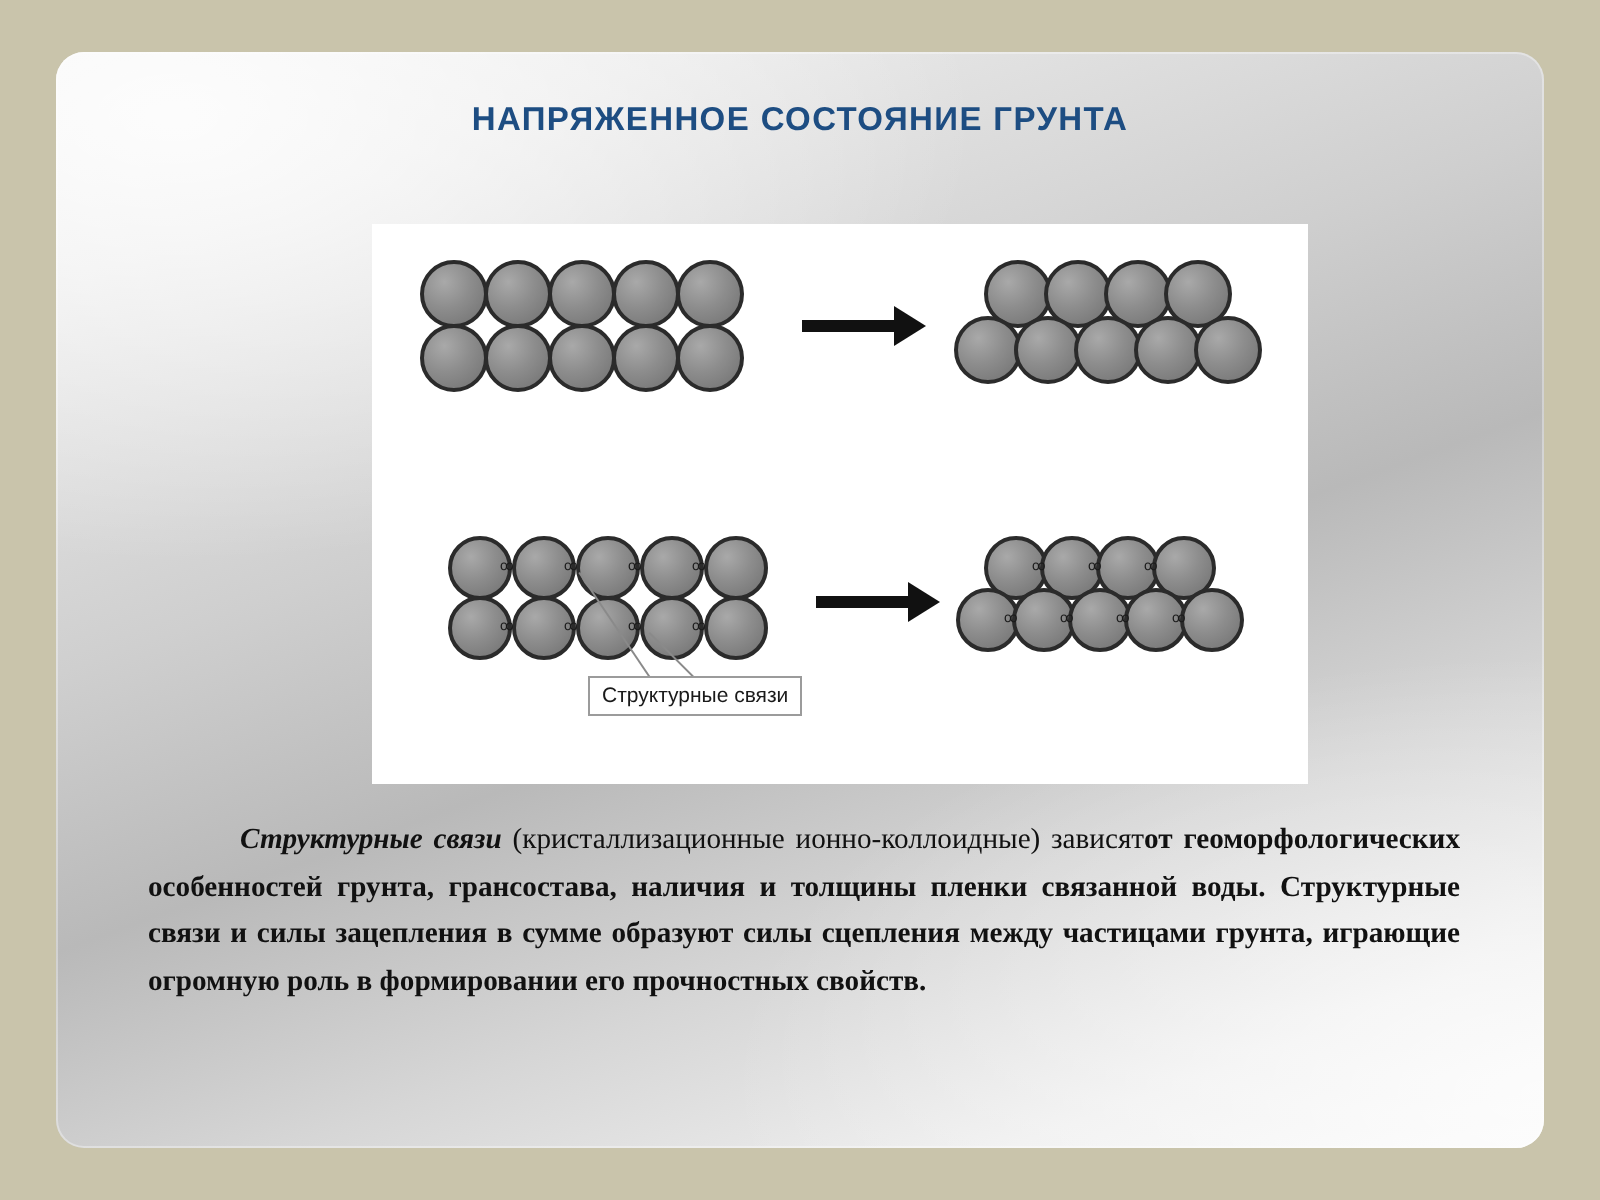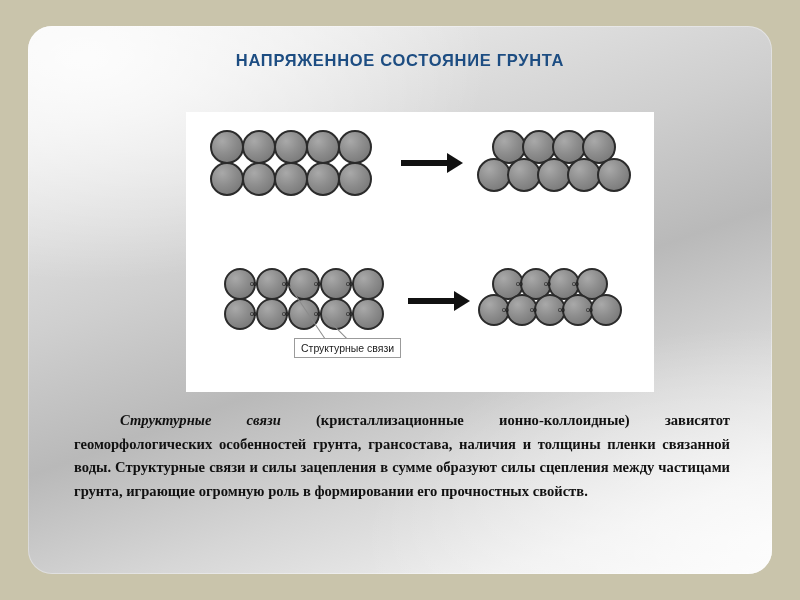--- a/index.html
+++ b/index.html
@@ -12,21 +12,21 @@
     background: #c9c4ab;
     font-family: "Liberation Sans", sans-serif;
     overflow: hidden;
   }
   #slide {
     position: absolute;
     left: 28px;
     top: 26px;
     width: 744px;
     height: 548px;
-    border-radius: 24px;
+    border-radius: 14px;
     background: linear-gradient(160deg, #f2f2f2 0%, #e9e9e9 14%, #cfcfcf 38%, #b9b9b9 55%, #d6d6d6 72%, #eeeeee 88%, #f7f7f7 100%);
     box-shadow: 0 0 0 1px rgba(255,255,255,0.35) inset;
     overflow: hidden;
   }
   #slide:before {
     content: "";
     position: absolute;
     left: 0; top: 0; right: 0; bottom: 0;
     background: radial-gradient(120% 90% at 8% 6%, rgba(255,255,255,0.85) 0%, rgba(255,255,255,0.0) 45%),
                 radial-gradient(110% 80% at 100% 95%, rgba(255,255,255,0.7) 0%, rgba(255,255,255,0.0) 50%);
@@ -108,21 +108,21 @@
     width: 656px;
     font-family: "Liberation Serif", serif;
     font-size: 14.6px;
     line-height: 1.62;
     text-align: justify;
     color: #111111;
     font-weight: bold;
   }
   #paragraph .indent { display: inline-block; width: 46px; }
   #paragraph .em { font-style: italic; }
-  #paragraph .norm { font-weight: bold; }
+  #paragraph .norm { font-weight: normal; }
 </style>
 </head>
 <body>
 
 <div id="slide">
 
   <div class="title">НАПРЯЖЕННОЕ СОСТОЯНИЕ ГРУНТА</div>
 
   <div id="figure">
 

